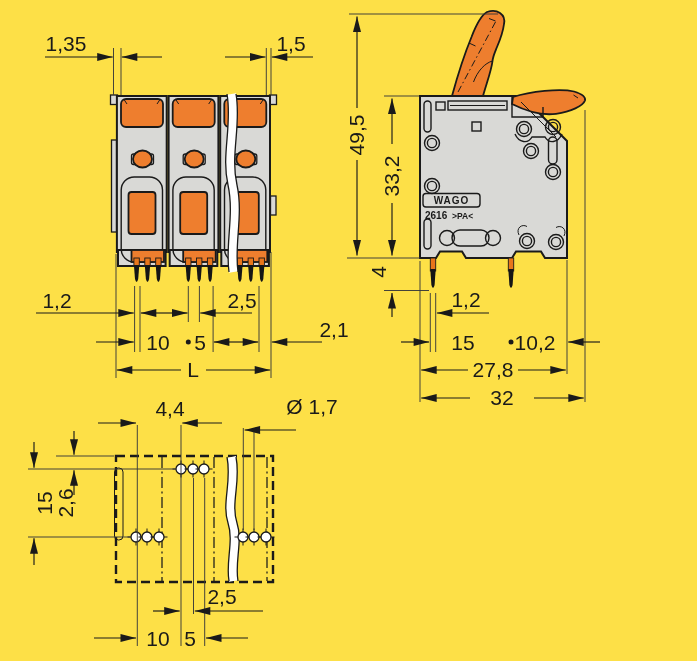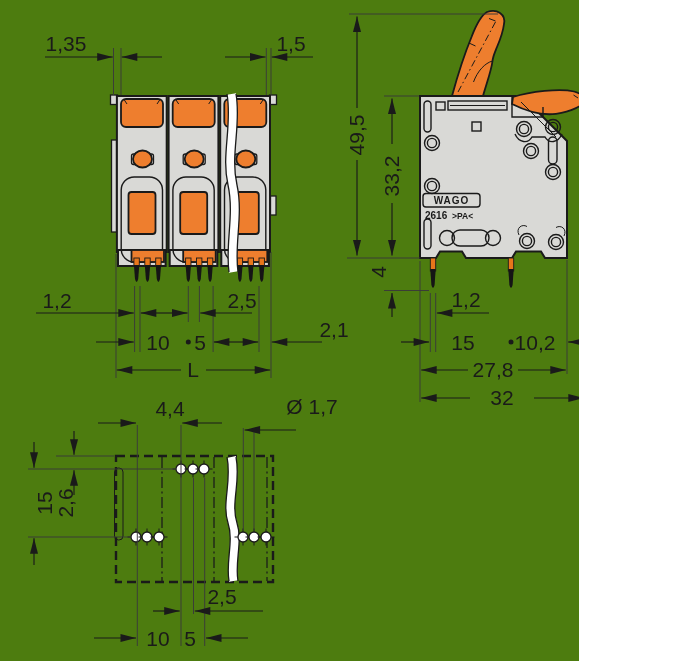--- a/index.html
+++ b/index.html
@@ -2,21 +2,21 @@
 <html style="--lever-orange: #EE7E2E; --body-gray: #D9D9D6; --pin-orange: #E8761B; --line-dark: #1A1A1A;"><head>
 <meta charset="utf-8">
 <style>
   :root{
     --lever-orange:#EE7E2E;
     --body-gray:#D9D9D6;
     --pin-orange:#E8761B;
     --line-dark:#1A1A1A;
   }
   html,body{margin:0;padding:0;background:#fff;}
-  .stage{width:579px;height:661px;background:#4d7c0f;position:relative;overflow:hidden;}
+  .stage{width:697px;height:661px;background:#fde047;position:relative;overflow:hidden;}
   svg{display:block;}
   
   .body   {fill:var(--body-gray);stroke:var(--line-dark);stroke-width:2;}
   .bodythin{fill:var(--body-gray);stroke:var(--line-dark);stroke-width:1.3;}
   .orange {fill:var(--lever-orange);stroke:var(--line-dark);stroke-width:1.8;}
   .pintop {fill:var(--pin-orange);stroke:var(--line-dark);stroke-width:0.9;}
   .pintip {fill:#151515;stroke:none;}
   .det    {fill:none;stroke:var(--line-dark);stroke-width:1.4;}
   .detthin{fill:none;stroke:var(--line-dark);stroke-width:1;}
   

